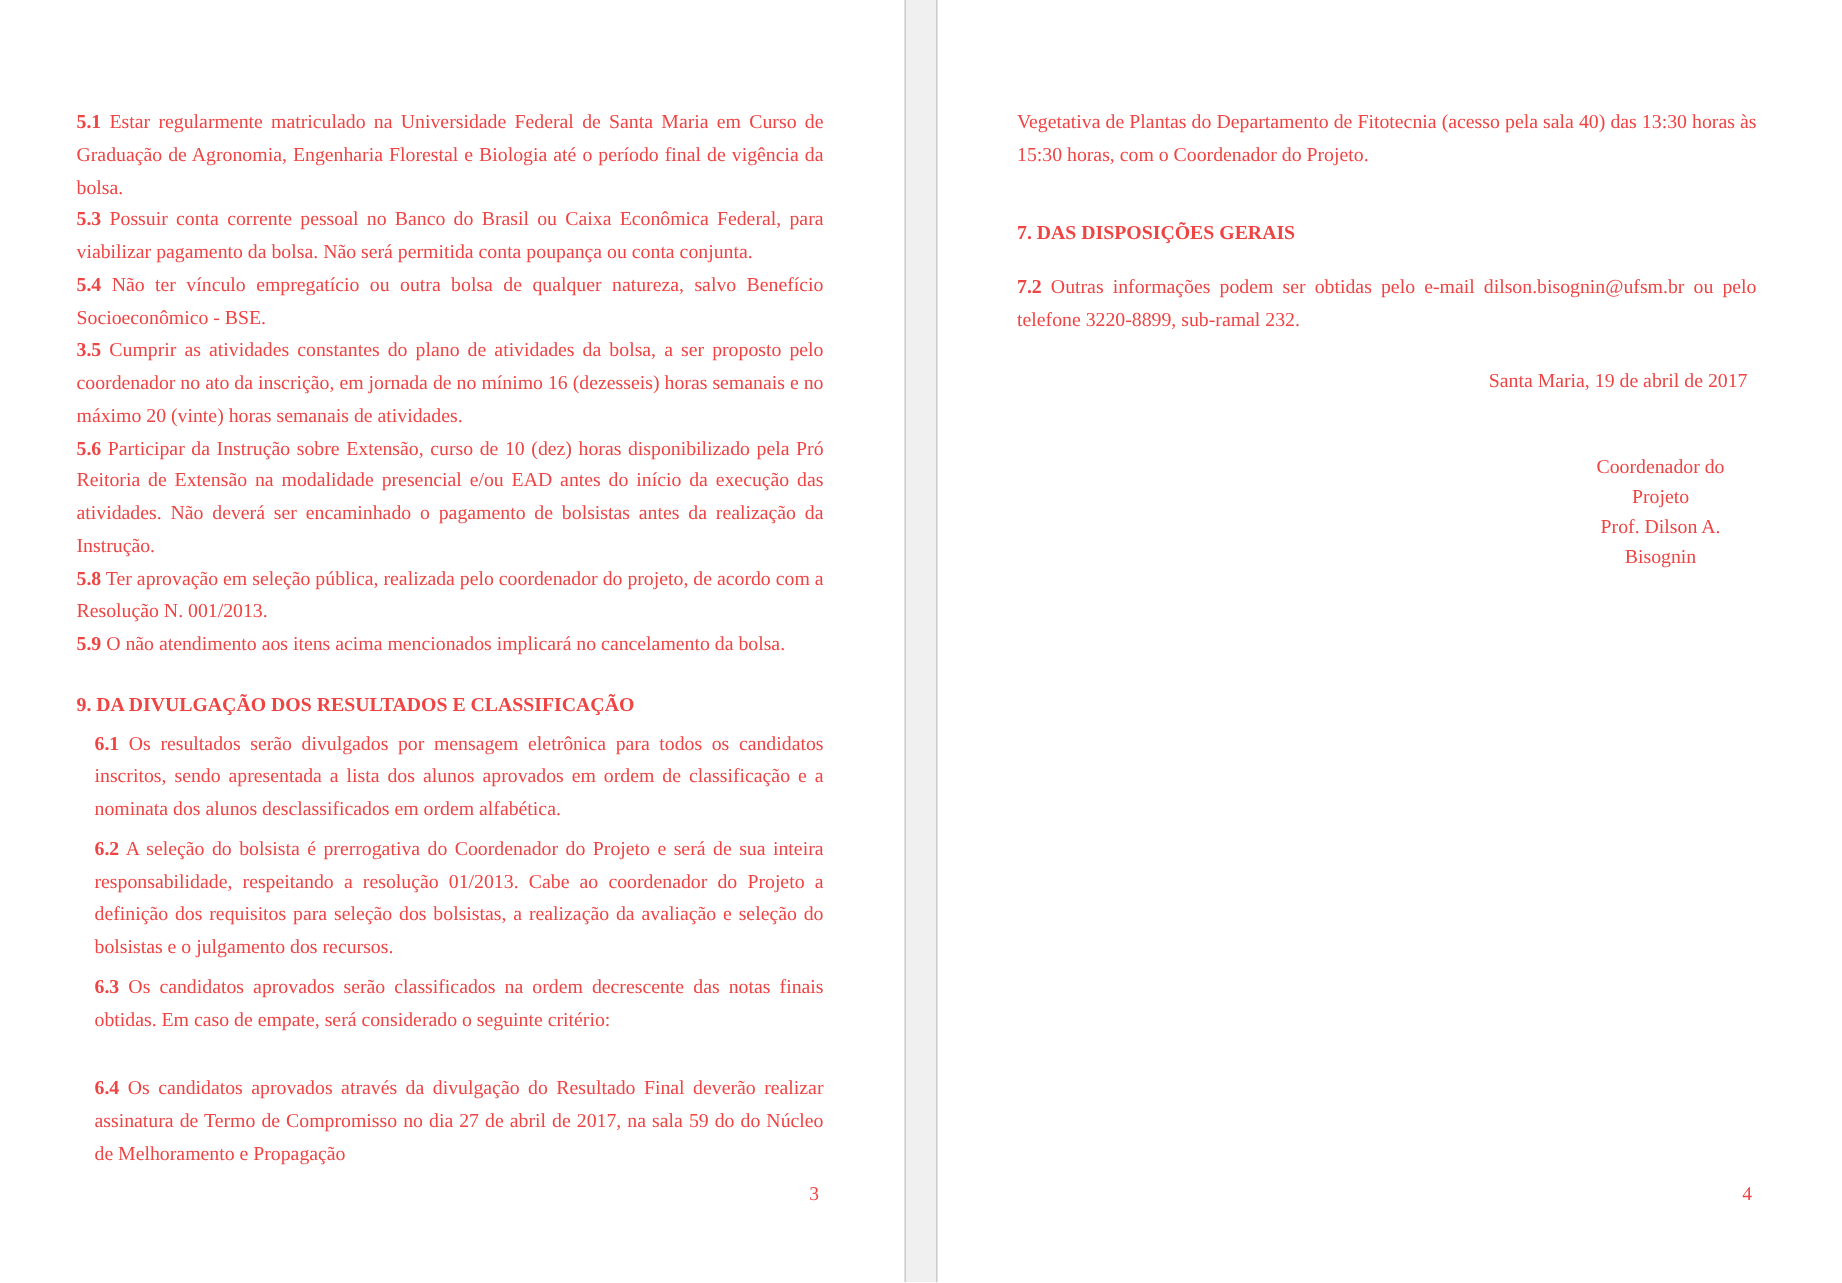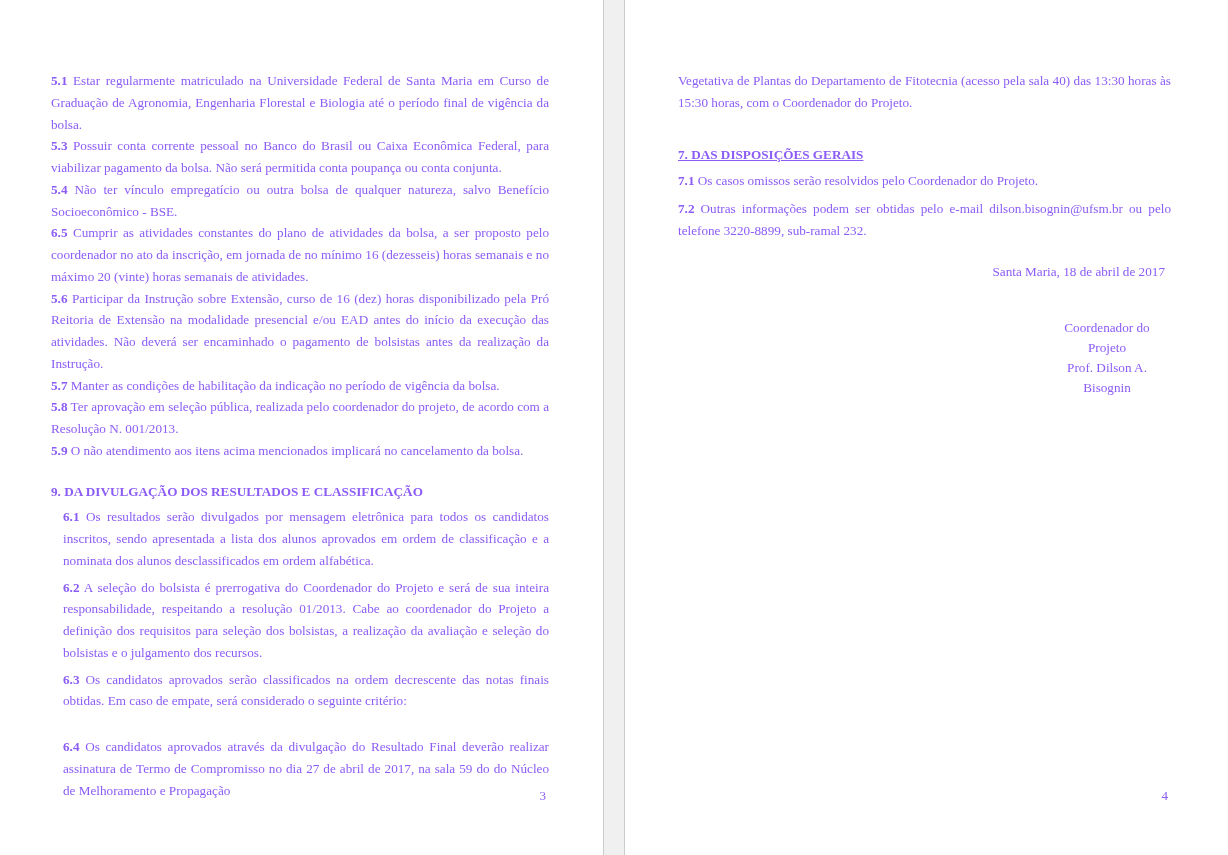--- a/index.html
+++ b/index.html
@@ -3,21 +3,21 @@
 <meta charset="utf-8">
 <style>
   html, body { margin: 0; padding: 0; background: #ffffff; }
   #spread {
     position: relative;
     width: 1228px;
     height: 855px;
     background: #ffffff;
     overflow: hidden;
     font-family: "Liberation Serif", "DejaVu Serif", serif;
-    color: #8b5cf6;
+    color: #ef4444;
   }
   .divider {
     position: absolute;
     left: 603px;
     top: 0;
     width: 20px;
     height: 855px;
     background: #f0f0f0;
     border-left: 1px solid #cccccc;
     border-right: 1px solid #cccccc;
@@ -35,21 +35,21 @@
   .b { font-weight: bold; }
   .heading {
     font-weight: bold;
     text-align: left;
     margin-top: 19px;
     margin-bottom: 4px;
   }
   .para6 { margin-bottom: 5px; margin-left: 12px; }
   .mt-extra { margin-top: 24px; }
   
-  .heading7 { margin-top: 30px; margin-bottom: 5px; text-decoration: underline; }
+  .heading7 { margin-top: 30px; margin-bottom: 15px; }
   .para7 { margin-bottom: 6px; }
   .dateline {
     text-align: right;
     padding-right: 6px;
     margin-top: 19px;
   }
   .sig-block {
     width: 126px;
     margin-left: auto;
     margin-right: 1px;
@@ -71,23 +71,22 @@
 <div id="spread">
 
   <div class="divider"></div>
 
   <div class="page" id="page-3">
     <div class="content">
 
       <p><span class="b">5.1</span> <span>Estar regularmente matriculado na Universidade Federal de Santa Maria em Curso de Graduação de Agronomia, Engenharia Florestal e Biologia até o período final de vigência da bolsa.</span></p>
       <p><span class="b">5.3</span> <span>Possuir conta corrente pessoal no Banco do Brasil ou Caixa Econômica Federal, para viabilizar pagamento da bolsa. Não será permitida conta poupança ou conta conjunta.</span></p>
       <p><span class="b">5.4</span> <span>Não ter vínculo empregatício ou outra bolsa de qualquer natureza, salvo Benefício Socioeconômico - BSE.</span></p>
-      <p><span class="b">6.5</span> <span>Cumprir as atividades constantes do plano de atividades da bolsa, a ser proposto pelo coordenador no ato da inscrição, em jornada de no mínimo 16 (dezesseis) horas semanais e no máximo 20 (vinte) horas semanais de atividades.</span></p>
-      <p><span class="b">5.6</span> <span>Participar da Instrução sobre Extensão, curso de 16 (dez) horas disponibilizado pela Pró Reitoria de Extensão na modalidade presencial e/ou EAD antes do início da execução das atividades. Não deverá ser encaminhado o pagamento de bolsistas antes da realização da Instrução.</span></p>
-      <p><span class="b">5.7</span> <span>Manter as condições de habilitação da indicação no período de vigência da bolsa.</span></p>
+      <p><span class="b">3.5</span> <span>Cumprir as atividades constantes do plano de atividades da bolsa, a ser proposto pelo coordenador no ato da inscrição, em jornada de no mínimo 16 (dezesseis) horas semanais e no máximo 20 (vinte) horas semanais de atividades.</span></p>
+      <p><span class="b">5.6</span> <span>Participar da Instrução sobre Extensão, curso de 10 (dez) horas disponibilizado pela Pró Reitoria de Extensão na modalidade presencial e/ou EAD antes do início da execução das atividades. Não deverá ser encaminhado o pagamento de bolsistas antes da realização da Instrução.</span></p>
       <p><span class="b">5.8</span> <span>Ter aprovação em seleção pública, realizada pelo coordenador do projeto, de acordo com a Resolução N. 001/2013.</span></p>
       <p><span class="b">5.9</span> <span>O não atendimento aos itens acima mencionados implicará no cancelamento da bolsa.</span></p>
 
       <p class="heading">9. DA DIVULGAÇÃO DOS RESULTADOS E CLASSIFICAÇÃO</p>
 
       <p class="para6"><span class="b">6.1</span> <span>Os resultados serão divulgados por mensagem eletrônica para todos os candidatos inscritos, sendo apresentada a lista dos alunos aprovados em ordem de classificação e a nominata dos alunos desclassificados em ordem alfabética.</span></p>
       <p class="para6"><span class="b">6.2</span> <span>A seleção do bolsista é prerrogativa do Coordenador do Projeto e será de sua inteira responsabilidade, respeitando a resolução 01/2013. Cabe ao coordenador do Projeto a definição dos requisitos para seleção dos bolsistas, a realização da avaliação e seleção do bolsistas e o  julgamento dos recursos.</span></p>
       <p class="para6"><span class="b">6.3</span> <span>Os candidatos aprovados serão classificados na ordem decrescente das notas finais obtidas. Em caso de empate, será considerado o seguinte critério:</span></p>
       <p class="para6 mt-extra"><span class="b">6.4</span> <span>Os candidatos aprovados através da divulgação do Resultado Final deverão realizar assinatura de Termo de Compromisso no dia 27 de abril de 2017, na sala 59 do do Núcleo de Melhoramento e Propagação</span></p>
 
@@ -95,24 +94,23 @@
     <div class="page-number">3</div>
   </div>
 
   <div class="page" id="page-4">
     <div class="content">
 
       <p>Vegetativa de Plantas do Departamento de Fitotecnia (acesso pela sala 40) das 13:30 horas às 15:30 horas, com o Coordenador do Projeto.</p>
 
       <p class="heading heading7">7. DAS DISPOSIÇÕES GERAIS</p>
 
-      <p class="para7"><span class="b">7.1</span> <span>Os casos omissos serão resolvidos pelo Coordenador do Projeto.</span></p>
       <p class="para7"><span class="b">7.2</span> <span>Outras informações podem ser obtidas pelo e-mail dilson.bisognin@ufsm.br ou pelo telefone 3220-8899, sub-ramal 232.</span></p>
 
-      <p class="dateline">Santa Maria, 18 de abril de 2017</p>
+      <p class="dateline">Santa Maria, 19 de abril de 2017</p>
 
       <div class="sig-block">
         <p>Coordenador do Projeto</p>
         <p>Prof. Dilson A. Bisognin</p>
       </div>
 
     </div>
     <div class="page-number">4</div>
   </div>
 

